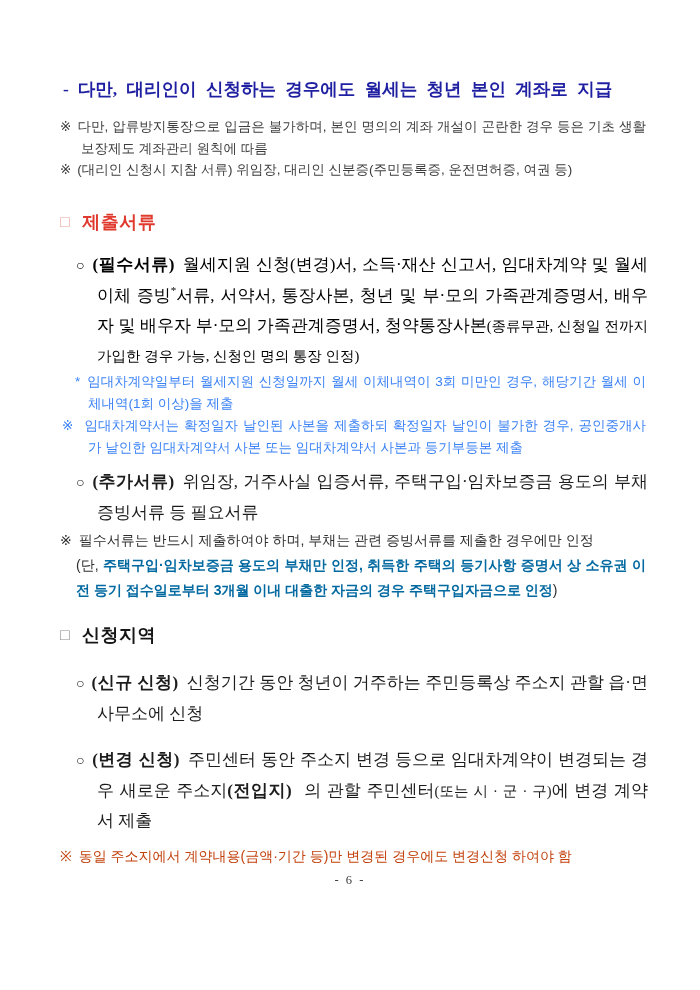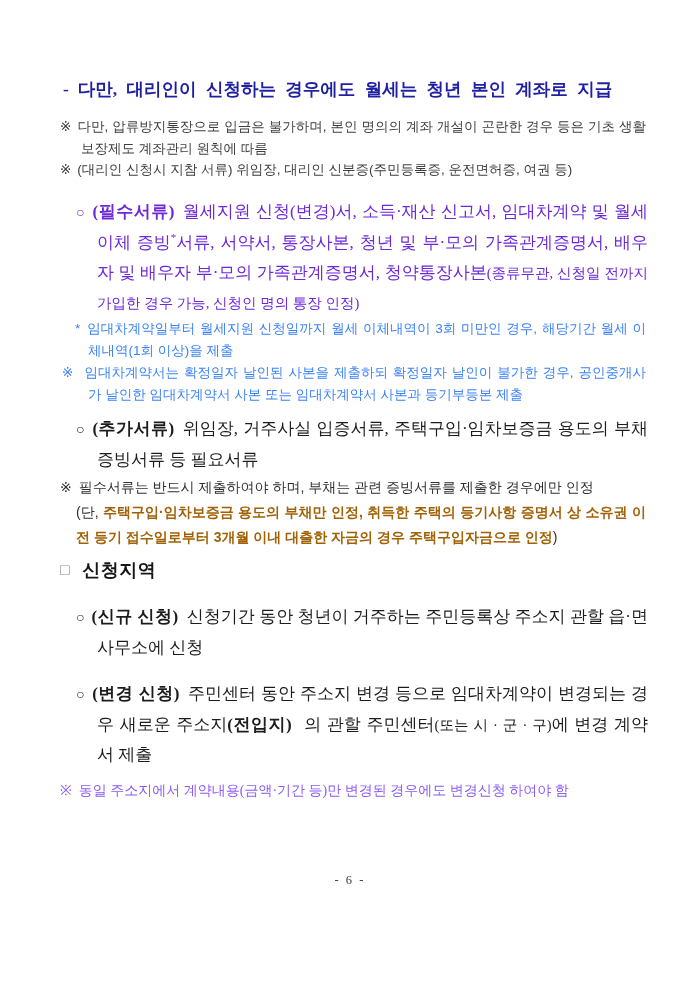--- a/index.html
+++ b/index.html
@@ -62,21 +62,21 @@
     font-family: "Liberation Serif", "DejaVu Serif", serif;
     font-size: 17px;
     line-height: 30px;
     text-align: justify;
     padding-left: 37px;
     text-indent: -21px;
     margin: 0;
   }
   .o-para .blt { font-size: 14px; margin-right: 7px; }
   .o-para .lbl { font-weight: 700; margin-right: 8px; letter-spacing: 0.5px; }
-  .red-text { color: #6d28d9; }
+  .red-text { color: #000000; }
   .black-text { color: #1c1c1c; }
   .small-paren { font-size: 14.5px; }
   sup.ast { font-size: 11px; vertical-align: super; line-height: 0; }
   
   .fn {
     font-family: "Liberation Sans", "DejaVu Sans", sans-serif;
     font-size: 13.5px;
     color: #3b82f6;
     line-height: 22px;
     text-align: justify;
@@ -91,26 +91,26 @@
     font-family: "Liberation Sans", "DejaVu Sans", sans-serif;
     font-size: 14px;
     color: #2e2e2e;
     line-height: 25px;
     text-align: justify;
     margin: 0 2px 0 0;
   }
   .req-note .first { padding-left: 20px; text-indent: -20px; margin: 0; }
   .req-note .first .mk { margin-right: 7px; }
   .req-note .cont { padding-left: 16px; margin: 0; }
-  .req-note .b { font-weight: 700; color: #a16207; }
+  .req-note .b { font-weight: 700; color: #0369a1; }
   
   .red-note {
-    font-family: Liberation Serif, serif;
+    font-family: Liberation Sans, sans-serif;
     font-size: 14px;
-    color: #8b5cf6;
+    color: #c2410c;
     line-height: 21px;
     padding-left: 21px;
     text-indent: -21px;
     margin: 0;
   }
   .red-note .mk { margin-right: 7px; }
   
   .page-num {
     position: absolute;
     left: 0;
@@ -122,37 +122,38 @@
     color: #3a3a3a;
     letter-spacing: 2px;
   }
   
   .mt-notes   { margin-top: 16px; }
   .mt-sec1    { margin-top: 30px; }
   .mt-redpara { margin-top: 16px; }
   .mt-fn      { margin-top: 0px; }
   .mt-add     { margin-top: 8px; }
   .mt-reqnote { margin-top: 0; }
-  .mt-sec2    { margin-top: 9px; }
+  .mt-sec2    { margin-top: 22px; font-family: Liberation Mono, monospace; }
   .mt-new     { margin-top: 20px; }
   .mt-chg     { margin-top: 16px; }
   .mt-rednote { margin-top: 10px; }
 </style>
 </head>
 <body>
 
 <div class="page">
 
   <div class="h-blue"><span class="dash">-</span><span>다만, 대리인이 신청하는 경우에도 월세는 청년 본인 계좌로 지급</span></div>
 
   <div class="mt-notes">
     <p class="note-sans"><span class="mk">※</span><span>다만, 압류방지통장으로 입금은 불가하며, 본인 명의의 계좌 개설이 곤란한 경우 등은 기초 생활보장제도 계좌관리 원칙에 따름</span></p>
     <p class="note-sans"><span class="mk">※</span><span>(대리인 신청시 지참 서류) 위임장, 대리인 신분증(주민등록증, 운전면허증, 여권 등)</span></p>
   </div>
 
+  <div class="sec-h sec-red mt-sec1"><span class="sq">□</span><span>제출서류</span></div>
 
   <p class="o-para red-text mt-redpara"><span class="blt">○</span><span class="lbl">(필수서류)</span><span>월세지원 신청(변경)서, 소득·재산 신고서, 임대차계약 및 월세이체 증빙</span><sup class="ast">*</sup><span>서류, 서약서, 통장사본, 청년 및 부·모의 가족관계증명서, 배우자 및 배우자 부·모의 가족관계증명서, 청약통장사본</span><span class="small-paren">(종류무관, 신청일 전까지 가입한 경우 가능, 신청인 명의 통장 인정)</span></p>
 
   <div class="mt-fn">
     <p class="fn fn-star"><span class="mk">*</span><span>임대차계약일부터 월세지원 신청일까지 월세 이체내역이 3회 미만인 경우, 해당기간 월세 이체내역(1회 이상)을 제출</span></p>
     <p class="fn fn-note"><span class="mk">※</span><span>임대차계약서는 확정일자 날인된 사본을 제출하되 확정일자 날인이 불가한 경우, 공인중개사가 날인한 임대차계약서 사본 또는 임대차계약서 사본과 등기부등본 제출</span></p>
   </div>
 
   <p class="o-para black-text mt-add"><span class="blt">○</span><span class="lbl">(추가서류)</span><span>위임장, 거주사실 입증서류, 주택구입·임차보증금 용도의 부채증빙서류 등 필요서류</span></p>
 

